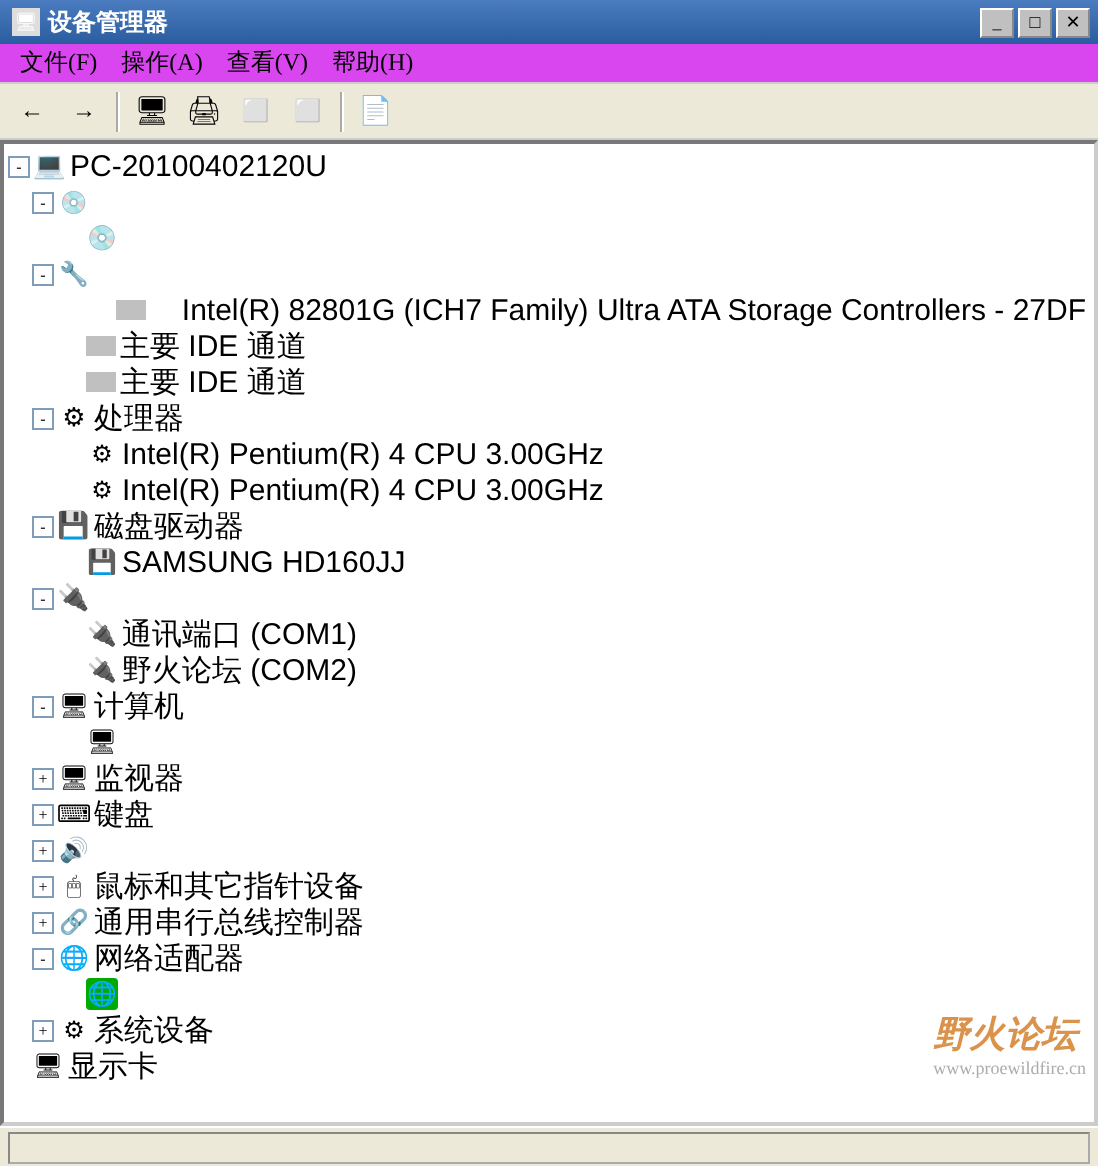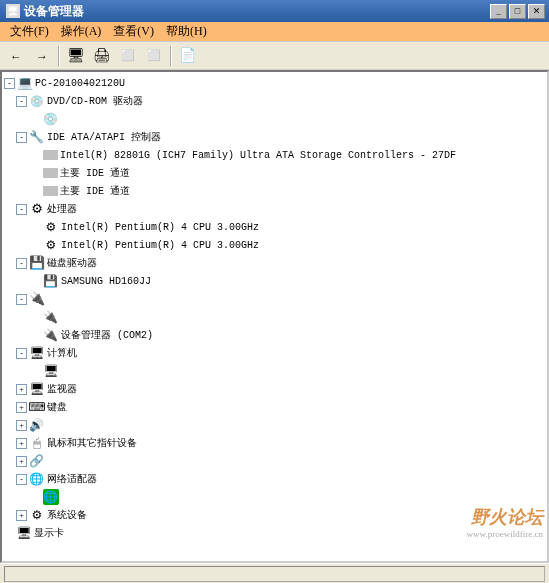--- a/index.html
+++ b/index.html
@@ -56,21 +56,21 @@
       align-items: center;
       justify-content: center;
       font-size: 9px;
       cursor: pointer;
       color: #000;
     }
     .title-btn.close { background: #c0c0c0; }
 
     
     .menu-bar {
-      background: #fdba74;
+      background: #d946ef;
       height: 20px;
       display: flex;
       align-items: center;
       padding: 0 4px;
       border-bottom: 1px solid #ccc;
     }
     .menu-item {
       padding: 1px 6px;
       font-size: 12px;
       cursor: pointer;
@@ -148,22 +148,22 @@
       width: 16px;
       height: 16px;
       display: inline-flex;
       align-items: center;
       justify-content: center;
       margin-right: 2px;
       flex-shrink: 0;
       font-size: 11px;
     }
     .tree-label {
-      font-size: 10px;
-      font-family: Liberation Mono, monospace;
+      font-size: 15px;
+      font-family: Liberation Sans, sans-serif;
     }
 
     
     .status-bar {
       background: #ece9d8;
       height: 20px;
       border-top: 1px solid #fff;
       display: flex;
       align-items: center;
       padding: 0 4px;
@@ -177,21 +177,21 @@
       height: 16px;
       flex: 1;
     }
 
     
     .watermark {
       position: absolute;
       bottom: 22px;
       right: 4px;
       opacity: 0.7;
-      text-align: right;
+      text-align: left;
       pointer-events: none;
     }
     .watermark-logo {
       color: #cc6600;
       font-size: 18px;
       font-weight: bold;
       font-style: italic;
     }
     .watermark-url {
       color: #888;
@@ -236,33 +236,31 @@
 
   <div class="tree-item" style="padding-left: 2px;">
     <span class="expand-btn">-</span>
     <span class="tree-icon" style="font-size:13px;">💻</span>
     <span class="tree-label">PC-20100402120U</span>
   </div>
 
   <div class="tree-item" style="padding-left: 14px;">
     <span class="expand-btn">-</span>
     <span class="tree-icon">💿</span>
-    <span class="tree-label">DVD/CD-ROM 驱动器</span>
   </div>
   <div class="tree-item" style="padding-left: 28px;">
     <span class="no-expand"></span>
     <span class="tree-icon" style="font-size:12px;">💿</span>
   </div>
 
   <div class="tree-item" style="padding-left: 14px;">
     <span class="expand-btn">-</span>
     <span class="tree-icon" style="font-size:12px;">🔧</span>
-    <span class="tree-label">IDE ATA/ATAPI 控制器</span>
-  </div>
-  <div class="tree-item" style="padding-left: 28px;">
+  </div>
+  <div class="tree-item" style="padding-left: 28px; justify-content: space-between;">
     <span class="no-expand"></span>
     <span class="tree-icon" style="background:#c0c0c0; width:15px; height:10px; display:inline-block; margin-right:2px; font-size:9px;"></span>
     <span class="tree-label">Intel(R) 82801G (ICH7 Family) Ultra ATA Storage Controllers - 27DF</span>
   </div>
   <div class="tree-item" style="padding-left: 28px;">
     <span class="no-expand"></span>
     <span class="tree-icon" style="background:#c0c0c0; width:15px; height:10px; display:inline-block; margin-right:2px;"></span>
     <span class="tree-label">主要 IDE 通道</span>
   </div>
   <div class="tree-item" style="padding-left: 28px;">
@@ -298,25 +296,26 @@
     <span class="tree-label">SAMSUNG HD160JJ</span>
   </div>
 
   <div class="tree-item" style="padding-left: 14px;">
     <span class="expand-btn">-</span>
     <span class="tree-icon" style="font-size:13px;">🔌</span>
   </div>
   <div class="tree-item" style="padding-left: 28px;">
     <span class="no-expand"></span>
     <span class="tree-icon" style="font-size:12px;">🔌</span>
+    <span class="tree-label">通讯端口 (COM1)</span>
   </div>
   <div class="tree-item" style="padding-left: 28px;">
     <span class="no-expand"></span>
     <span class="tree-icon" style="font-size:12px;">🔌</span>
-    <span class="tree-label">设备管理器 (COM2)</span>
+    <span class="tree-label">野火论坛 (COM2)</span>
   </div>
 
   <div class="tree-item" style="padding-left: 14px;">
     <span class="expand-btn">-</span>
     <span class="tree-icon" style="font-size:12px;">🖥</span>
     <span class="tree-label">计算机</span>
   </div>
   <div class="tree-item" style="padding-left: 28px;">
     <span class="no-expand"></span>
     <span class="tree-icon" style="font-size:12px;">🖥</span>
@@ -341,20 +340,21 @@
 
   <div class="tree-item" style="padding-left: 14px;">
     <span class="expand-btn">+</span>
     <span class="tree-icon" style="font-size:12px;">🖱</span>
     <span class="tree-label">鼠标和其它指针设备</span>
   </div>
 
   <div class="tree-item" style="padding-left: 14px;">
     <span class="expand-btn">+</span>
     <span class="tree-icon" style="font-size:12px;">🔗</span>
+    <span class="tree-label">通用串行总线控制器</span>
   </div>
 
   <div class="tree-item" style="padding-left: 14px;">
     <span class="expand-btn">-</span>
     <span class="tree-icon" style="font-size:12px;">🌐</span>
     <span class="tree-label">网络适配器</span>
   </div>
   <div class="tree-item" style="padding-left: 28px;">
     <span class="no-expand"></span>
     <span class="tree-icon" style="font-size:12px; background:#00aa00; color:white; border-radius:2px;">🌐</span>

